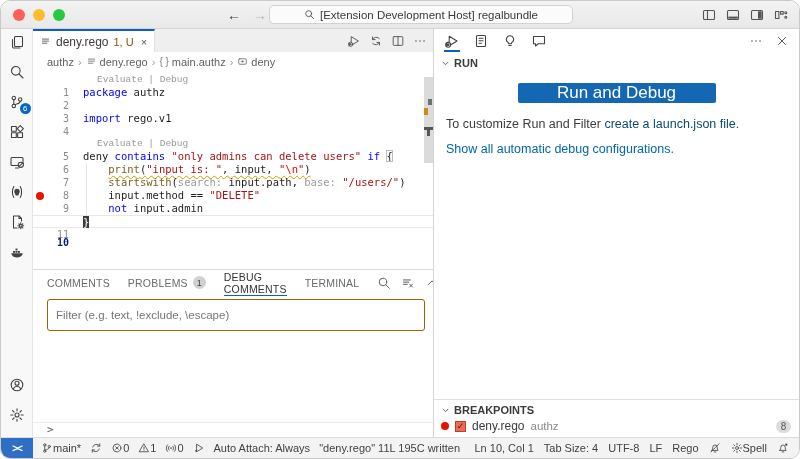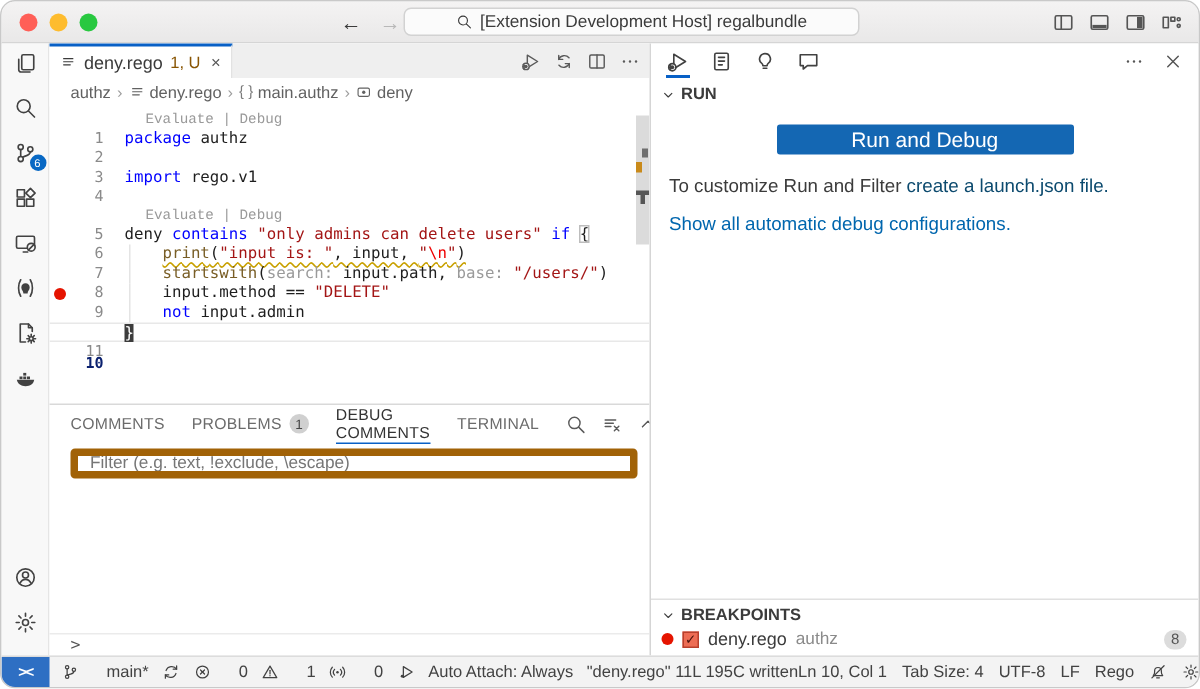--- a/index.html
+++ b/index.html
@@ -57,52 +57,52 @@
   .smark-c{position:absolute;right:0;top:56px;width:9px;height:3px;background:#565656;}
   .smark-d{position:absolute;right:3px;top:59px;width:3px;height:6px;background:#565656;}
   
   .panel{position:absolute;left:32px;top:268px;width:400px;bottom:21px;border-top:1px solid #d9d9d9;background:#fff;}
   .ptabs{height:26px;display:flex;align-items:stretch;padding-left:14px;gap:18px;font-size:10.5px;color:#6b6b6b;letter-spacing:.2px;}
   .ptab{display:flex;align-items:center;gap:5px;border-bottom:1px solid transparent;}
   .ptab.active{color:#333;border-bottom-color:#0860c6;}
   .pbadge{background:#d0d0d0;color:#454545;border-radius:50%;width:13px;height:13px;font-size:9px;
     display:flex;align-items:center;justify-content:center;letter-spacing:0;}
   .pactions{margin-left:auto;display:flex;align-items:center;gap:10px;padding-right:10px;color:#5a5a5a;}
-  .filter-input{display:block;margin:3px 8px 0 14px;width:378px;height:20px;border:5px solid #a16207;border-radius:3px;
+  .filter-input{display:block;margin:3px 8px 0 14px;width:378px;height:32px;border:1px solid #a16207;border-radius:3px;
     padding:0 8px;font-size:11.5px;color:#3b3b3b;background:#fff;font-family:"Liberation Sans",sans-serif;outline:none;}
   .filter-input::placeholder{color:#767676;}
   .console-prompt{position:absolute;bottom:0;left:0;right:0;height:15px;border-top:1px solid #ebebeb;
     padding-left:14px;color:#555;font-size:11px;font-family:"DejaVu Sans Mono",monospace;line-height:14px;}
   
   .sidepanel{position:absolute;left:432px;top:28px;right:0;bottom:21px;background:#fff;border-left:1px solid #d5d5d5;}
   .sp-header{height:24px;display:flex;align-items:center;padding:0 10px;gap:13px;color:#424242;}
   .sp-ic{padding:3px 0 1px;border-bottom:2px solid transparent;display:flex;}
   .sp-ic.active{border-bottom-color:#0860c6;}
   .sp-right{margin-left:auto;display:flex;align-items:center;gap:12px;color:#555;}
   .section-h{display:flex;align-items:center;gap:3px;font-size:11px;font-weight:bold;color:#3b3b3b;padding:4px 6px 2px;}
   .run-btn{display:flex;align-items:center;justify-content:center;margin:12px auto 0;width:198px;height:20px;
-    background:#1467b3;color:#fff;font-size:14px;border:none;border-radius:2px;font-family:"Liberation Sans",sans-serif;}
+    background:#1467b3;color:#fff;font-size:17px;border:none;border-radius:2px;font-family:"Liberation Sans",sans-serif;}
   .hint-text{padding:14px 12px 0;font-size:12.5px;color:#3b3b3b;}
   .link{color:#0c4a6e;} .link2{padding:11px 12px 0;font-size:12.5px;color:#0066ae;}
   .bp-section{position:absolute;bottom:0;left:0;right:0;border-top:1px solid #e0e0e0;padding-bottom:3px;}
   .bp-row{display:flex;align-items:center;gap:6px;padding:1px 8px 1px 7px;font-size:12px;color:#3b3b3b;}
   .bp-dot{width:8px;height:8px;border-radius:50%;background:#e51400;flex:none;}
   .bp-cb{width:11px;height:11px;border:1px solid #b8402c;background:#ed6d54;color:#4a120a;font-size:9px;
     display:flex;align-items:center;justify-content:center;line-height:1;flex:none;}
   .bp-scope{color:#8a8a8a;font-size:11.5px;}
   .bp-line{margin-left:auto;background:#dcdcdc;color:#555;border-radius:7px;min-width:15px;height:13px;
     font-size:10px;display:flex;align-items:center;justify-content:center;padding:0 3px;}
   
   .statusbar{position:absolute;left:0;right:0;bottom:0;height:21px;background:#f3f3f3;border-top:1px solid #dcdcdc;
     display:flex;align-items:center;font-size:11px;color:#424242;}
   .sb-remote{width:32px;height:20px;background:#2e6fc3;color:#fff;display:flex;align-items:center;
     justify-content:center;font-size:10px;font-weight:bold;letter-spacing:-1px;flex:none;}
   .sb-left{display:flex;align-items:center;gap:9px;padding-left:8px;}
   .sb-right{margin-left:auto;display:flex;align-items:center;gap:10px;padding-right:10px;}
-  .sb-item{display:flex;gap:18px;white-space:nowrap;}
+  .sb-item{display:flex;gap:0;white-space:nowrap;}
   .icon16{width:16px;height:16px;display:block;} .icon14{width:14px;height:14px;display:block;}
   .icon12{width:12px;height:12px;display:block;} .icon11{width:11px;height:11px;display:block;}
 </style>
 </head>
 <body>
 
 <div class="window">
 
   <div class="titlebar">
     <div class="lights">

